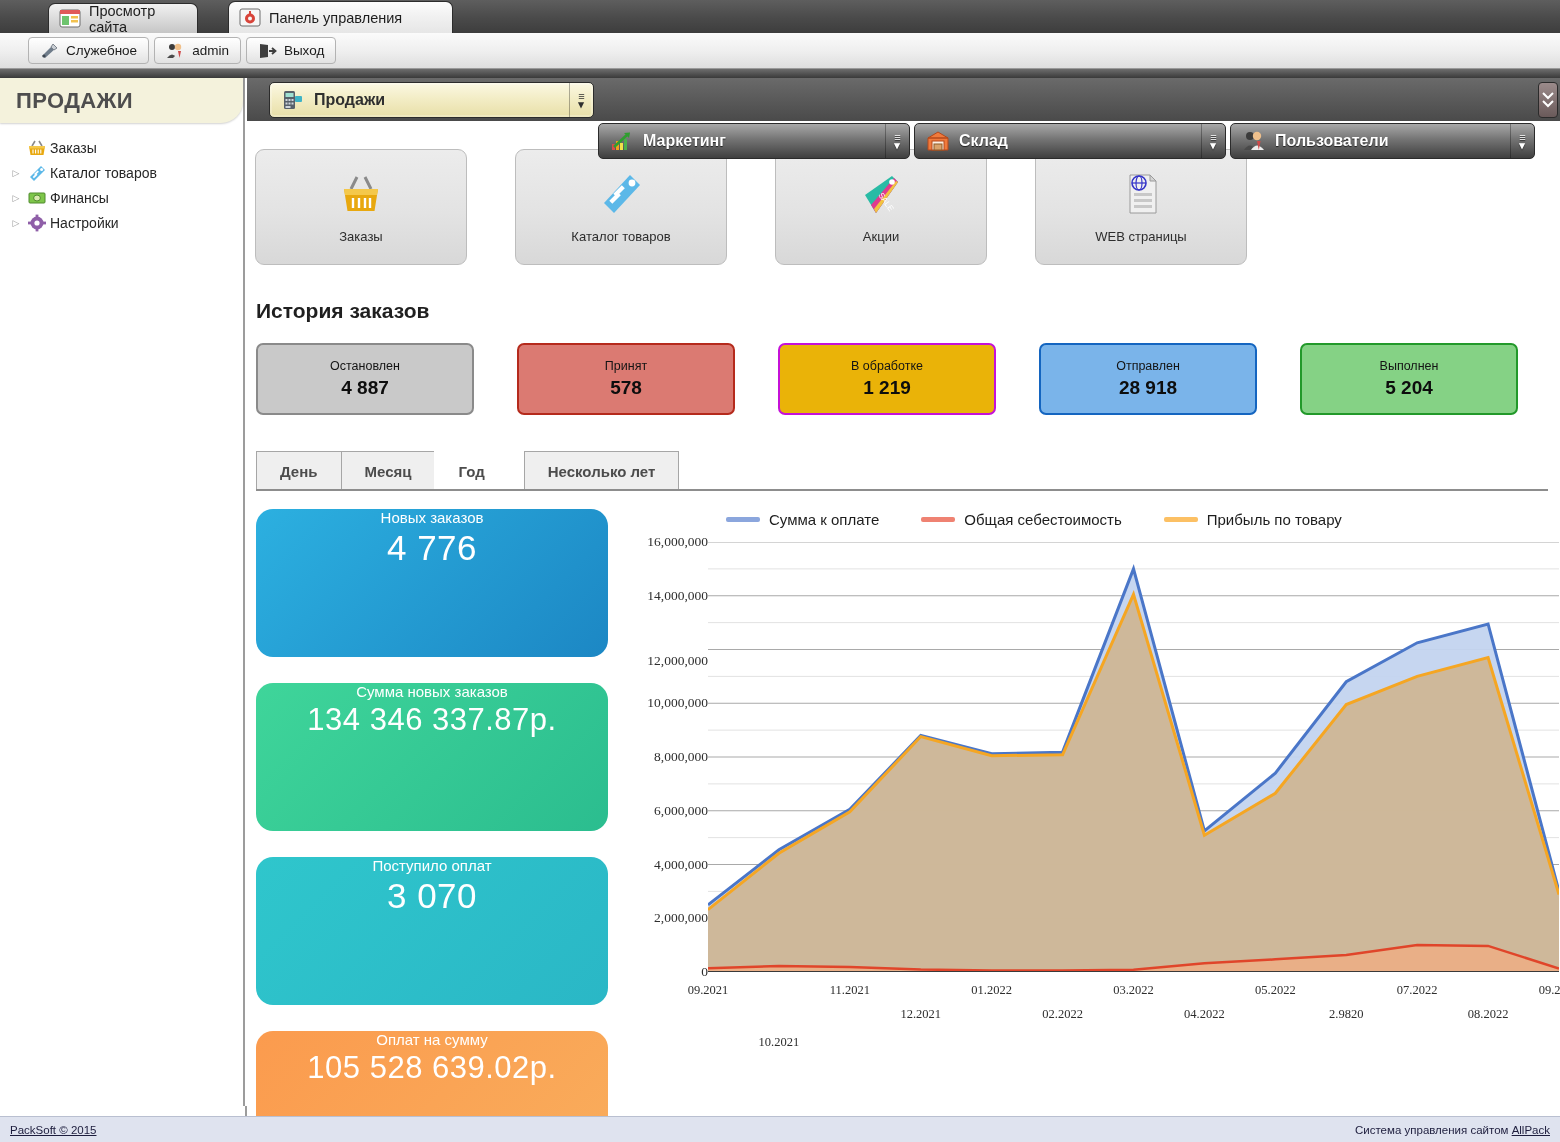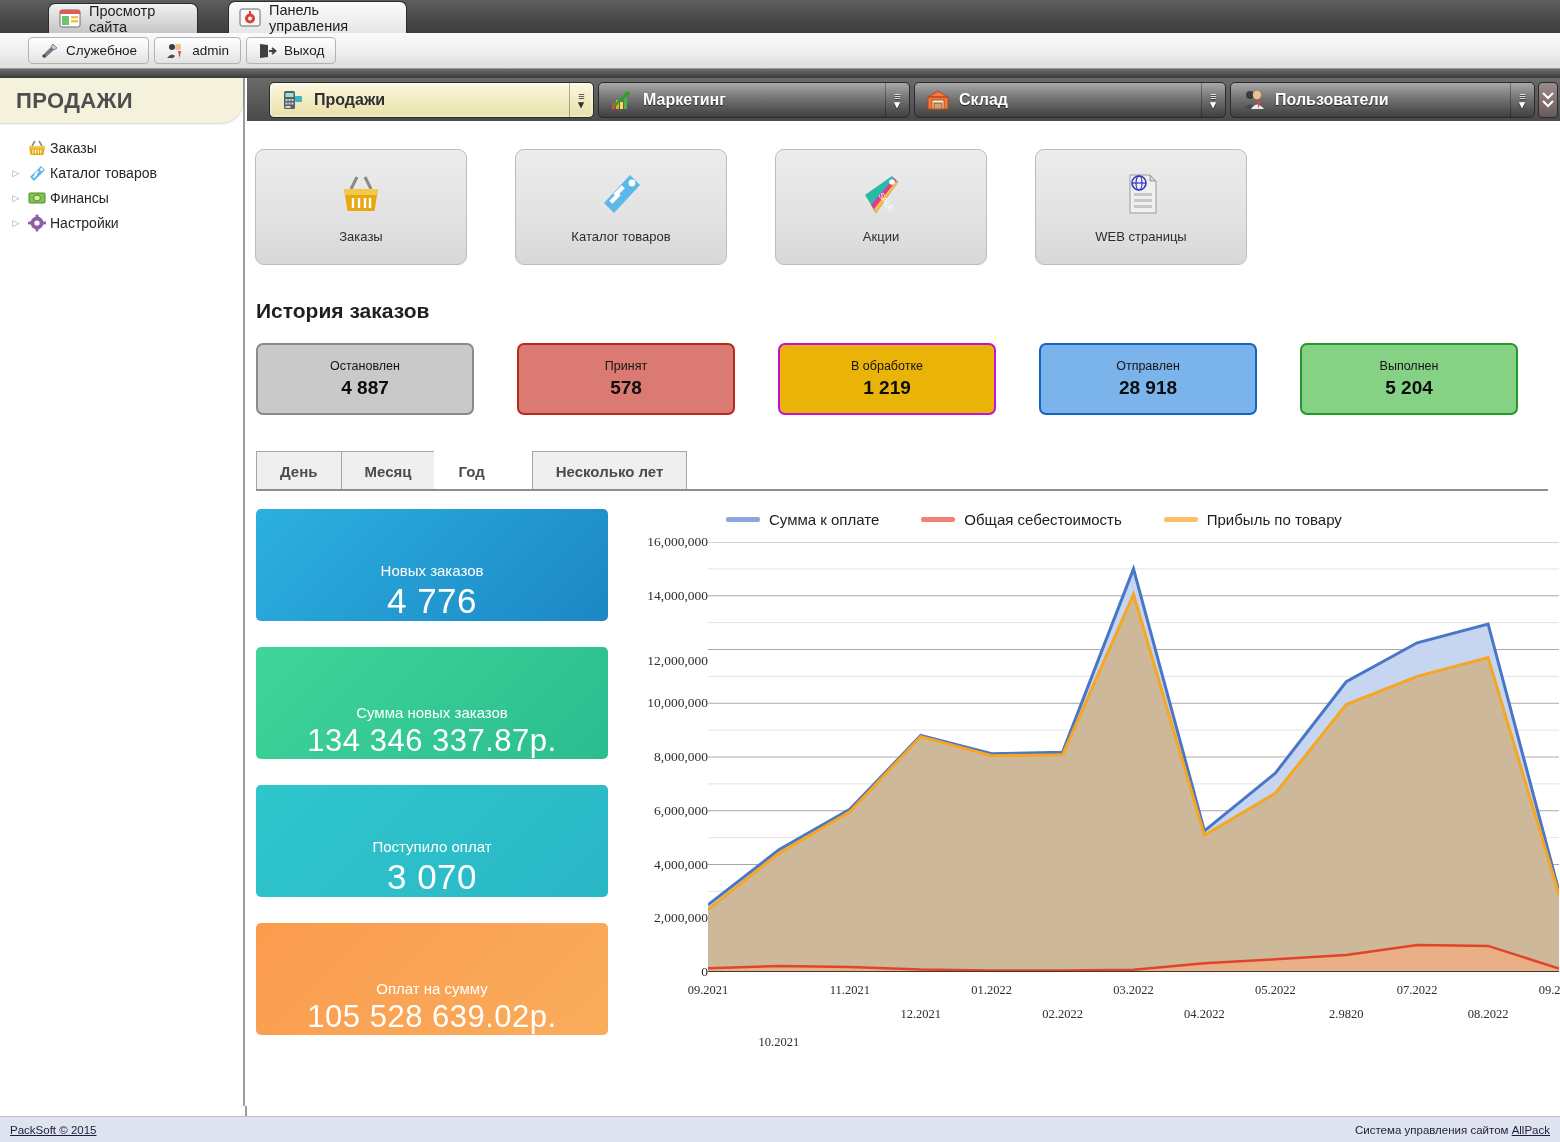--- a/index.html
+++ b/index.html
@@ -21,21 +21,21 @@
     border-radius:7px 7px 0 0;
     display:flex; align-items:center; gap:8px; padding:0 14px 0 10px;
     font-size:14.5px; color:#1d1d1d;
   }
   .btab.inactive{
     background:linear-gradient(to bottom,#f2f2f2 0%,#dcdcdc 48%,#c6c6c6 100%);
     left:48px; width:150px;
   }
   .btab.active{
     background:linear-gradient(to bottom,#fcfcfc 0%,#f0f0f0 50%,#e6e6e6 100%);
-    left:228px; width:179px; top:1px; height:32px; z-index:3;
+    left:228px; width:225px; top:1px; height:32px; z-index:3;
   }
   .btab .gl{ width:22px; height:19px; flex:0 0 auto; }
 
   
   .toolbar{
     position:absolute; left:0; top:33px; width:1560px; height:36px;
     background:linear-gradient(to bottom,#fbfbfb 0%,#eeeeee 55%,#dedede 100%);
     border-bottom:1px solid #9a9a9a;
     display:flex; align-items:center; padding-left:28px; gap:5px;
   }
@@ -90,21 +90,21 @@
     display:flex; align-items:center; padding-left:11px; gap:9px;
     font-size:16px; font-weight:bold; cursor:pointer;
   }
   .mtab.on{
     background:linear-gradient(to bottom,#fbf8e3 0%,#f3edc6 45%,#e8dfa8 100%);
     color:#2f2f2f;
     box-shadow:0 0 0 2px rgba(255,255,255,.25) inset;
   }
   .mtab.off{
     background:linear-gradient(to bottom,#a8a8a8 0%,#747474 45%,#3f3f3f 100%);
-    color:#ffffff; text-shadow:0 1px 1px rgba(0,0,0,.7);
+    color:#ffffff; text-shadow:0 1px 1px rgba(0,0,0,.7);margin-top:41px;
   }
   .mtab .gl{ width:24px; height:22px; }
   .mtab .grip{
     position:absolute; right:0; top:0; bottom:0; width:24px;
     border-left:1px solid rgba(0,0,0,.3);
     display:flex; align-items:center; justify-content:center;
   }
   .grip i{ font-style:normal; font-size:11px; line-height:8px; }
   .modmore{
     position:absolute; right:2px; top:4px; width:20px; height:36px;
@@ -140,31 +140,31 @@
 
   
   .ptabs{ display:flex; align-items:flex-end; padding:36px 0 0 9px; position:relative; }
   .ptab{
     height:40px; padding:0 23px; display:flex; align-items:center;
     font-size:15px; font-weight:bold; color:#4c4c4c; cursor:pointer;
     background:#efefef; border:1px solid #a6a6a6; border-bottom:1px solid #8d8d8d;
     margin-right:-1px;
   }
   .ptab.sel{ background:#ffffff; border-color:transparent; border-bottom-color:transparent; color:#4c4c4c; }
-  .ptab.gap{ margin-left:24px;text-align:center; }
+  .ptab.gap{ margin-left:16px;text-align:center; }
   .ptabs-rule{
     position:absolute; left:9px; right:12px; bottom:0; height:2px; background:#8d8d8d;
   }
 
   
   .row{ display:flex; padding:18px 0 0 9px; }
   .kpis{ width:352px; display:flex; flex-direction:column; gap:26px; }
   .kpi{
-    height:112px; border-radius:5px;
-    display:flex; flex-direction:column; align-items:center; justify-content:flex-end;
+    height:148px; border-radius:17px;
+    display:flex; flex-direction:column; align-items:center; justify-content:flex-start;
     gap:2px; color:#ffffff;
   }
   .kpi .t{ font-size:15px; }
   .kpi .v{ font-size:35px; font-weight:300; letter-spacing:.5px; }
   .kpi .v.small{ font-size:31px; }
 
   
   .chartbox{ flex:1; position:relative; padding-left:8px; }
   .legend{ display:flex; gap:42px; padding:2px 0 0 110px; }
   .lg{ display:flex; align-items:center; gap:9px; font-size:15px; color:#1d1d1d; }

